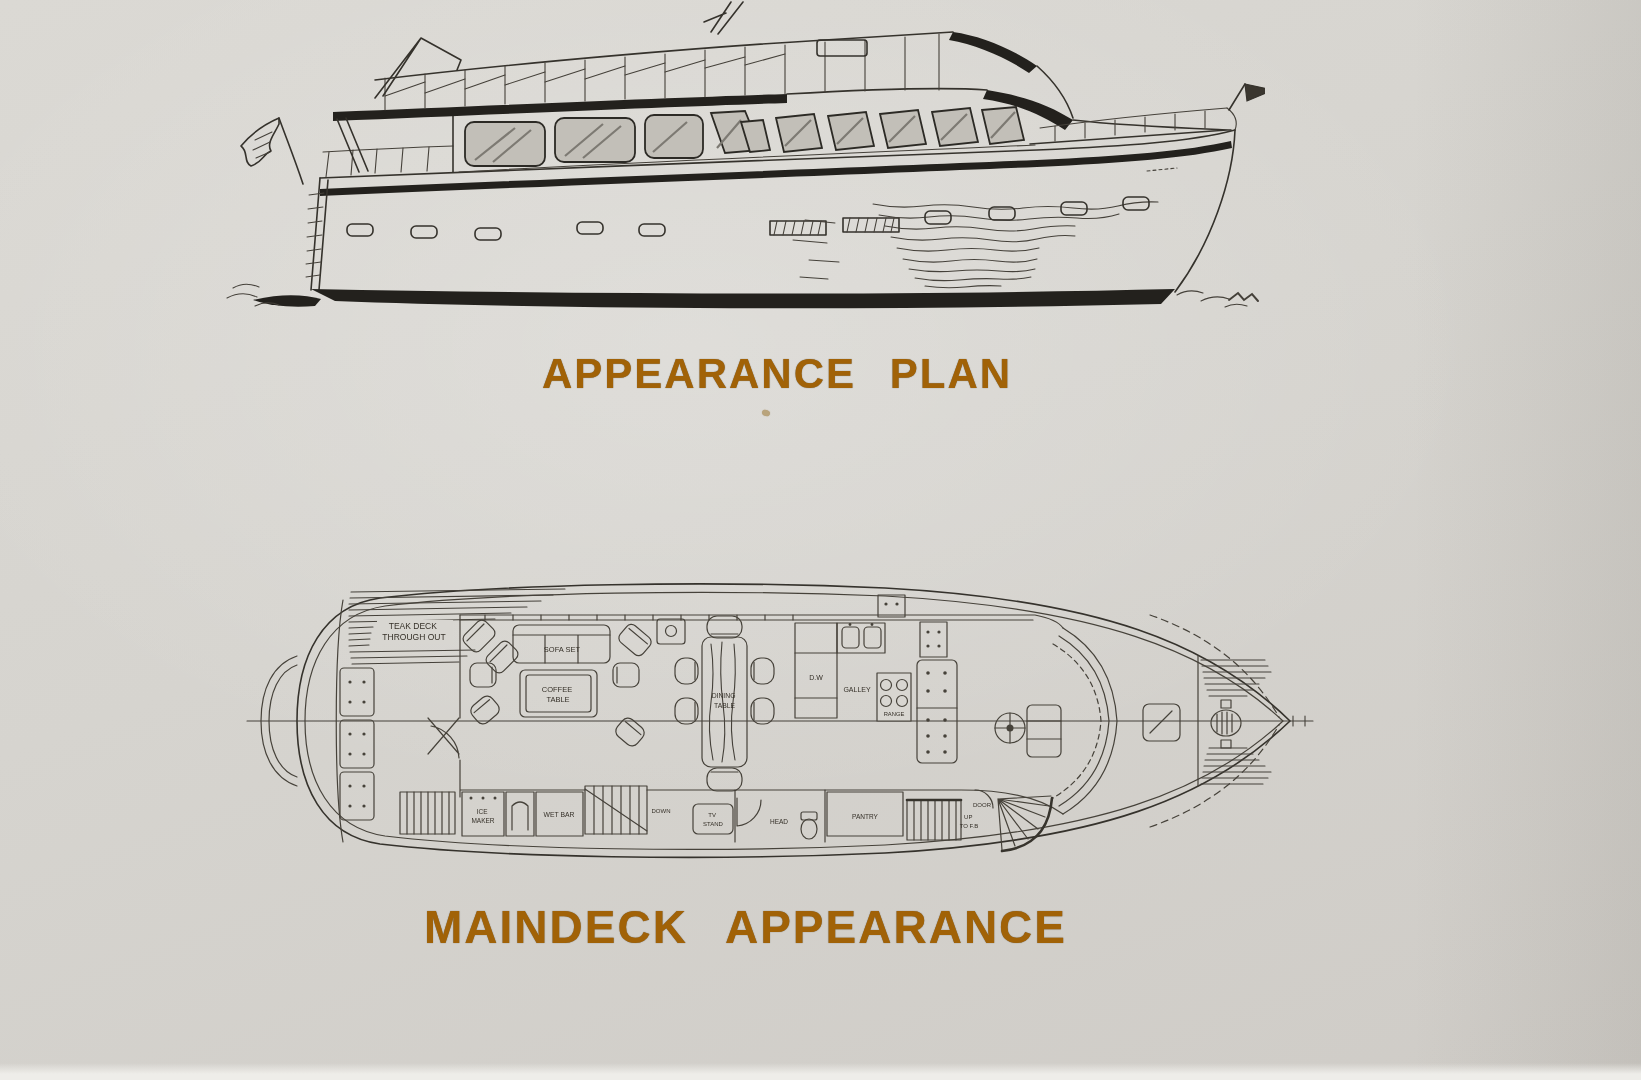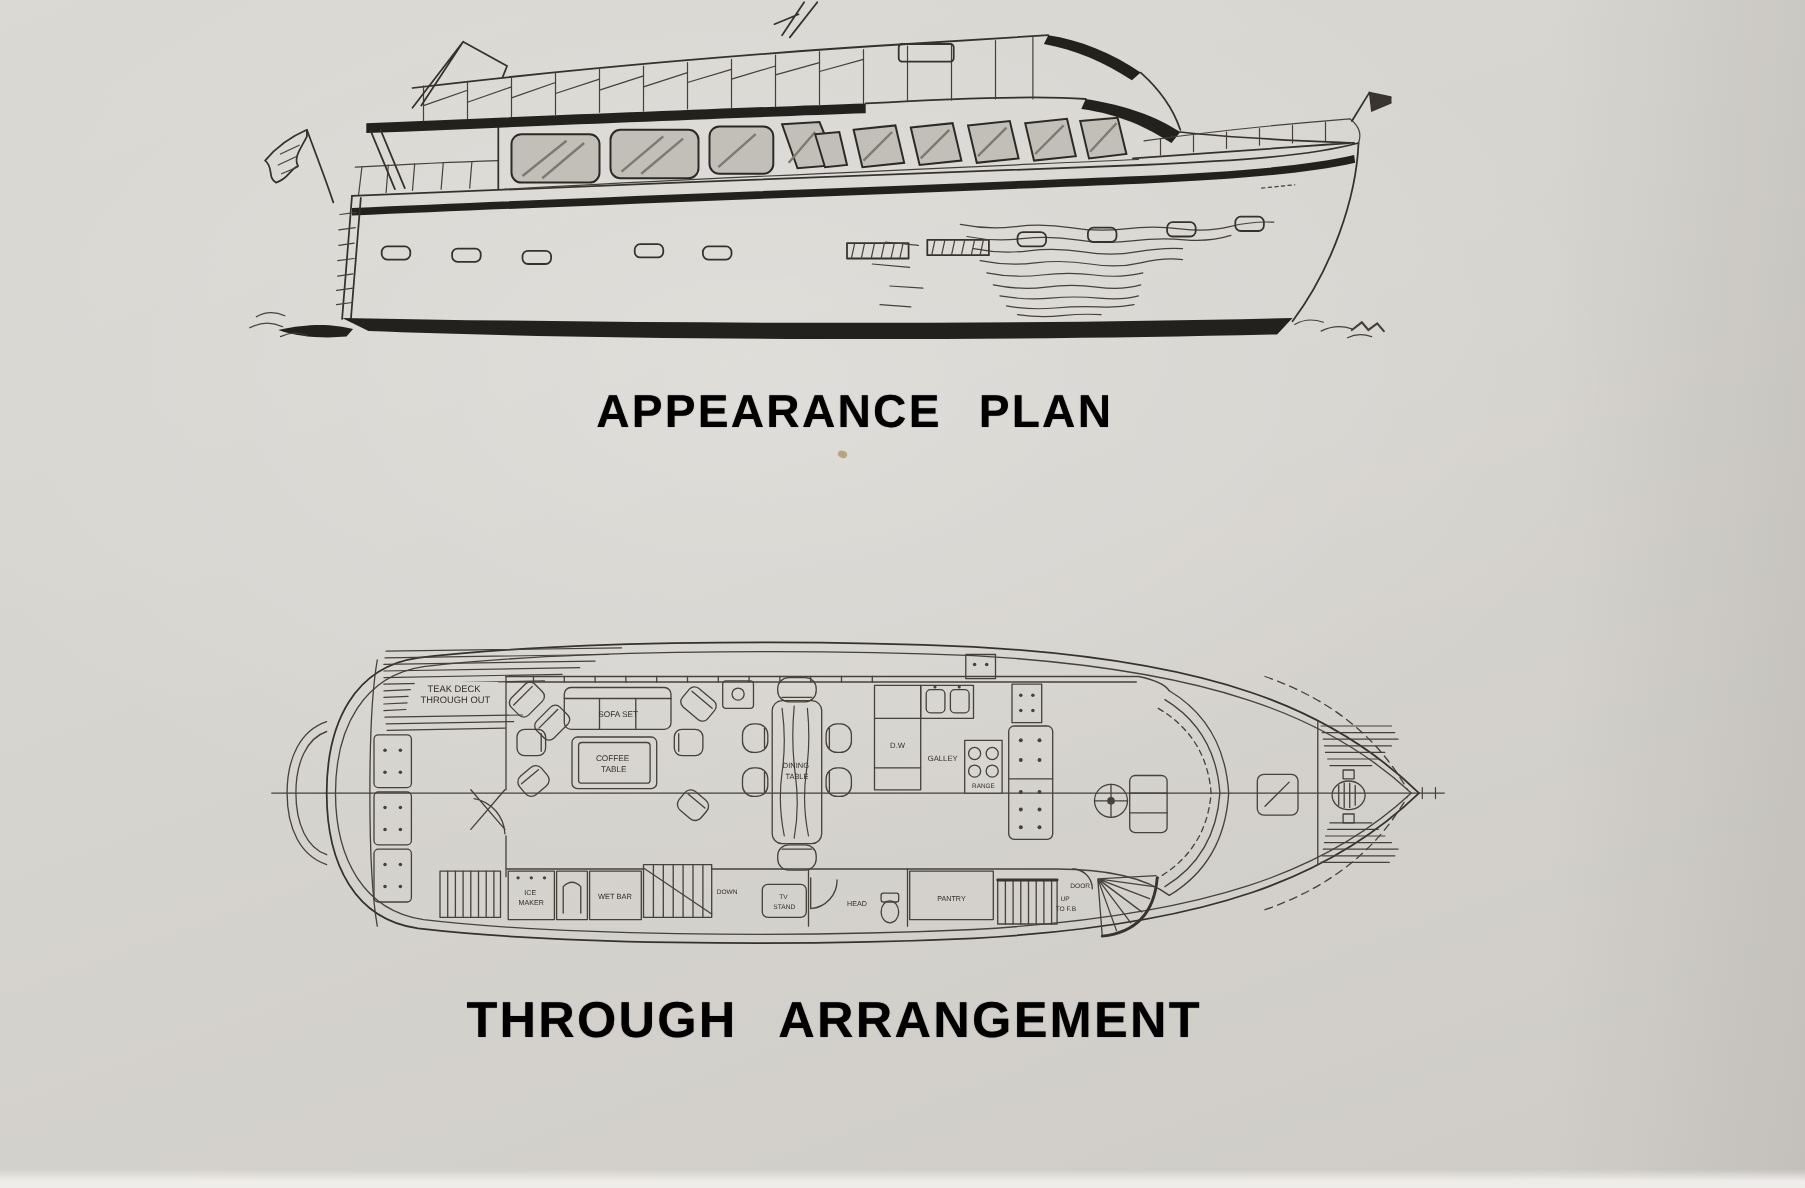--- a/index.html
+++ b/index.html
@@ -5,21 +5,21 @@
   html,body{margin:0;padding:0;}
   body{
     width:1641px;height:1080px;position:relative;overflow:hidden;
     font-family:"Liberation Sans",sans-serif;
     background:
       radial-gradient(ellipse 1300px 750px at 42% 32%, rgba(255,255,255,.20), rgba(255,255,255,0) 62%),
       linear-gradient(to right, rgba(0,0,0,0) 86%, rgba(90,85,75,.10)),
       linear-gradient(160deg,#dbd9d4 0%, #d6d4cf 45%, #cfccc7 100%);
   }
   .title{
-    position:absolute;font-weight:bold;color:#000000;white-space:nowrap;
+    position:absolute;font-weight:bold;color:#a16207;white-space:nowrap;
     text-shadow:0 0 1px rgba(25,22,15,.6);
   }
   #title-appearance{left:542px;top:350px;font-size:42px;letter-spacing:2px;word-spacing:20px;}
   #title-maindeck{left:424px;top:900px;font-size:46px;letter-spacing:2px;word-spacing:24px;}
   svg{position:absolute;display:block;}
   #profile-svg{left:225px;top:0;}
   #deckplan-svg{left:245px;top:558px;}
   .ink{stroke:#35322c;fill:none;stroke-width:1.6;stroke-linecap:round;stroke-linejoin:round;}
   .ink-thin{stroke:#45413a;fill:none;stroke-width:1.1;stroke-linecap:round;}
   .ink-fill{fill:#23211d;stroke:none;}
@@ -174,21 +174,21 @@
     <path d="M8,288 q12,-7 26,-1 M2,298 q15,-8 30,-1 M30,306 q12,-6 24,-1"></path>
     <path d="M952,295 q12,-7 26,-2 M976,301 q14,-7 28,-2 M1000,307 q10,-5 22,-1"></path>
     <path d="M1004,300 l9,-7 l6,7 l8,-6 l6,7" stroke-width="2"></path>
   </g>
 </svg>
 
 <div id="title-appearance" class="title">APPEARANCE PLAN</div>
 
 <div id="paper-speck"></div>
 
-<div id="title-maindeck" class="title">THROUGH ARRANGEMENT</div>
+<div id="title-maindeck" class="title">MAINDECK APPEARANCE</div>
 
 <div id="bottom-scan-edge"></div>
 
 <svg id="deckplan-svg" width="1075" height="305" viewBox="0 0 1075 305">
 
   <path class="ink-thin" d="M2,163 L1068,163 M1048,158 L1048,168 M1060,158 L1060,168"></path>
 
   <g>
     <path class="ink" d="M1045,163 C965,85 855,42 640,30 C465,22 255,26 135,40 C78,48 52,98 52,163 C52,228 78,278 135,286 C255,300 465,303 640,295 C855,283 965,240 1045,163 Z"></path>
     <path class="pl" d="M1038,163 C962,92 852,50 640,38 C468,31 258,34 140,48 C86,56 60,103 60,163 C60,223 86,270 140,278 C258,292 468,295 640,287 C852,275 962,234 1038,163 Z"></path>

